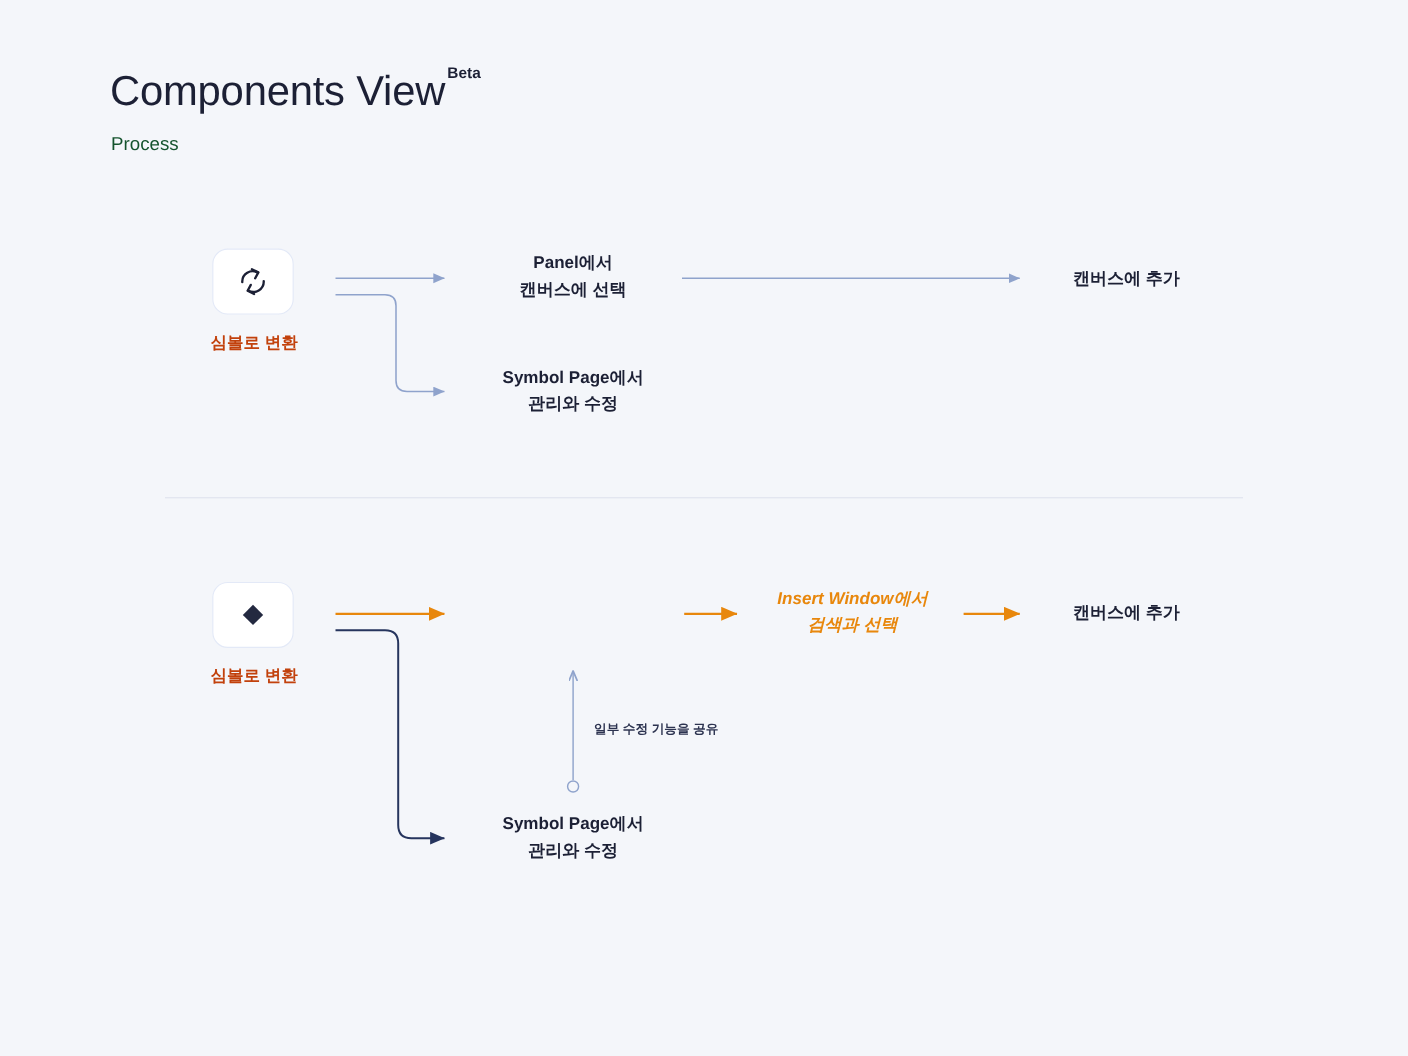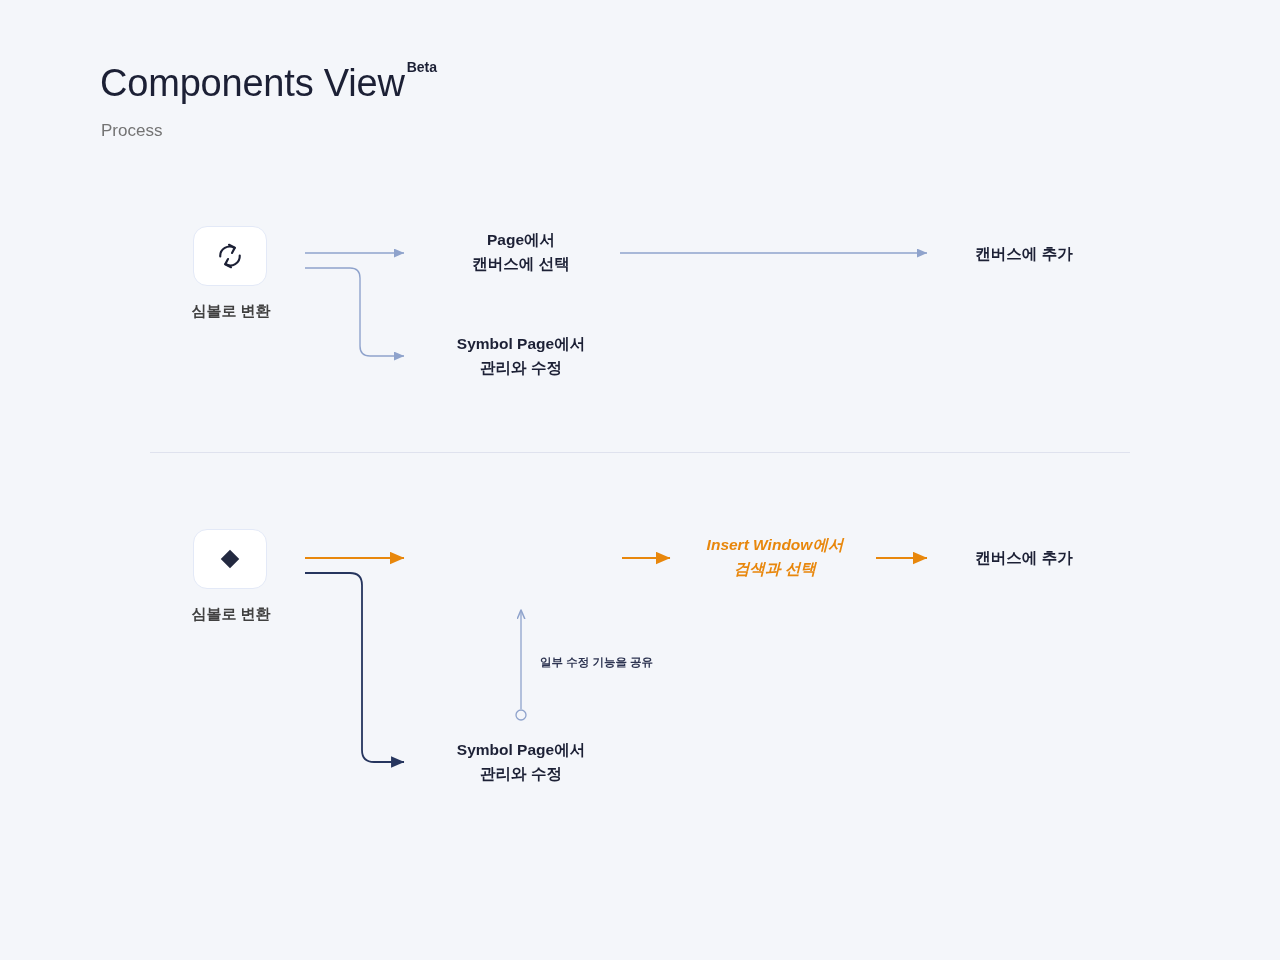--- a/index.html
+++ b/index.html
@@ -39,21 +39,21 @@
     top: -10px;
     left: 2px;
     letter-spacing: 0;
   }
   .page-subtitle {
     position: absolute;
     left: 101px;
     top: 121px;
     font-size: 17px;
     font-weight: 400;
-    color: #737373;
+    color: #14532d;
   }
 
   
   .divider {
     position: absolute;
     left: 150px;
     top: 452px;
     width: 980px;
     height: 1px;
     background: #dfe2ee;
@@ -69,21 +69,21 @@
     border-radius: 14px;
     box-sizing: border-box;
     display: flex;
     align-items: center;
     justify-content: center;
   }
   .node-label {
     position: absolute;
     font-size: 15px;
     font-weight: 700;
-    color: #404040;
+    color: #c2410c;
     white-space: nowrap;
     text-align: center;
   }
 
   
   .step {
     position: absolute;
     text-align: center;
     font-size: 15.5px;
     font-weight: 700;
@@ -178,21 +178,21 @@
     <svg width="30" height="30" viewBox="0 0 24 24">
       <path d="M4.2,12.4 A7.5,7.5 0 0 1 15.6,5.6" fill="none" stroke="#1c2035" stroke-width="1.7" stroke-linecap="round"></path>
       <path d="M19.8,11.6 A7.5,7.5 0 0 1 8.4,18.4" fill="none" stroke="#1c2035" stroke-width="1.7" stroke-linecap="round"></path>
       <path d="M11.2,3.0 L15.9,5.3 L13.6,9.6" fill="none" stroke="#1c2035" stroke-width="1.7" stroke-linecap="round" stroke-linejoin="round"></path>
       <path d="M12.8,21.0 L8.1,18.7 L10.4,14.4" fill="none" stroke="#1c2035" stroke-width="1.7" stroke-linecap="round" stroke-linejoin="round"></path>
     </svg>
   </div>
   <div class="node-label" style="left:186px; top:302px; width:90px;">심볼로 변환</div>
 
   <div class="step navy" style="left:521px; top:228px;">
-    <div>Page에서</div>
+    <div>Panel에서</div>
     <div>캔버스에 선택</div>
   </div>
 
   <div class="step navy" style="left:521px; top:332px;">
     <div>Symbol Page에서</div>
     <div>관리와 수정</div>
   </div>
 
   <div class="step navy" style="left:1024px; top:242px;">캔버스에 추가</div>
 

